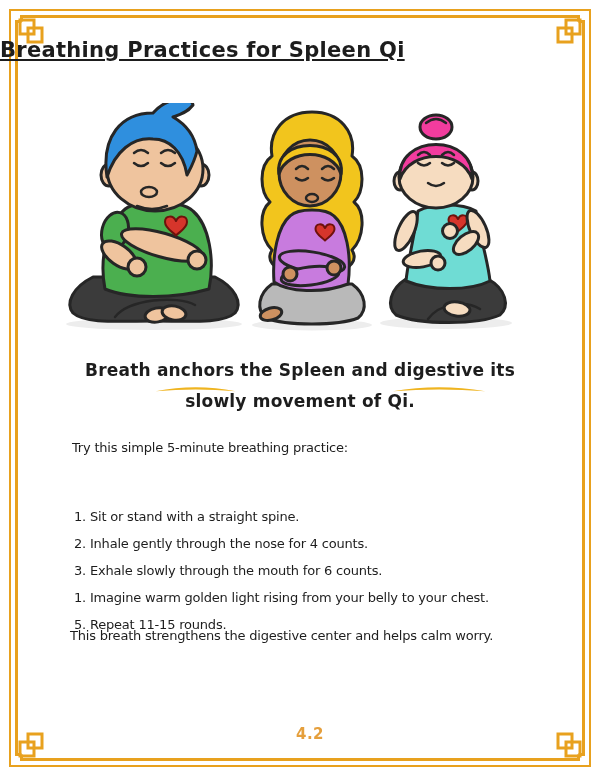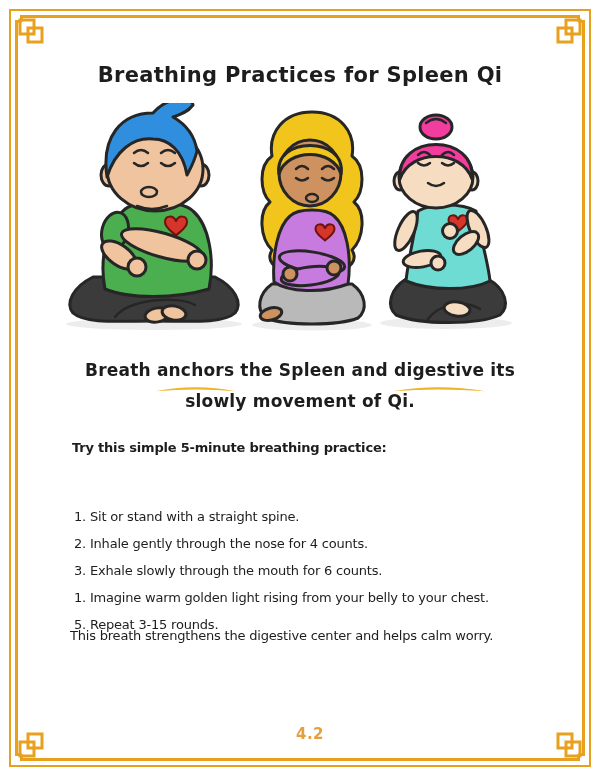--- a/index.html
+++ b/index.html
@@ -28,40 +28,40 @@
   .bl-left{top:46px;bottom:46px;left:15px;width:3px;}
   .bl-right{top:46px;bottom:46px;right:15px;width:3px;}
   .corner{position:absolute;width:40px;height:40px;}
   .corner path,.corner rect{stroke:var(--gold);stroke-width:3;fill:none;}
   .c-tl{left:13px;top:13px;}
   .c-tr{right:13px;top:13px;transform:scaleX(-1);}
   .c-bl{left:13px;bottom:13px;transform:scaleY(-1);}
   .c-br{right:13px;bottom:13px;transform:scale(-1,-1);}
   
   .title{
-    position:absolute;top:63px;left:0;right:0;
-    text-align:center;
-    font-size:21px;font-weight:700;letter-spacing:.3px;
+    position:absolute;top:38px;left:0;right:0;
+    text-align:left;
+    font-size:21px;font-weight:700;letter-spacing:.3px;text-decoration:underline;
   }
   
   .fig{position:absolute;}
   .fig path,.fig ellipse,.fig circle,.fig rect{stroke-linejoin:round;stroke-linecap:round;}
   .ol{stroke:#262626;stroke-width:3;}
   .face{stroke:#262626;stroke-width:2.5;fill:none;}
   
   .emphasis{
     position:absolute;top:355px;left:30px;right:30px;
     text-align:center;font-size:17px;font-weight:700;
     line-height:31px;letter-spacing:.2px;
   }
   .em-word{position:relative;display:inline-block;text-align:right;}
   .swash{position:absolute;left:-3px;right:-3px;bottom:-7px;width:calc(100% + 6px);height:10px;}
   
   .bodytxt{font-size:13px;letter-spacing:-0.2px;}
-  .intro{position:absolute;top:440px;left:72px;right:44px;font-weight:bold;}
+  .intro{position:absolute;top:440px;left:72px;right:44px;}
   .steps{position:absolute;top:487px;left:74px;right:40px;margin-top:20px;}
   .step{height:27px;line-height:20px;}
   .closing{position:absolute;top:628px;left:70px;right:40px;}
   
   .pagenum{
     position:absolute;top:725px;left:0;right:0;
     text-align:center;font-size:15px;font-weight:700;
     color:var(--pagenum);letter-spacing:.5px;padding-left:20px;
   }
 </style>
@@ -184,20 +184,20 @@
     <div>slowly movement of Qi.</div>
   </div>
 
   <div class="intro bodytxt">Try this simple 5-minute breathing practice:</div>
 
   <div class="steps bodytxt">
     <div class="step">1. Sit or stand with a straight spine.</div>
     <div class="step">2. Inhale gently through the nose for 4 counts.</div>
     <div class="step">3. Exhale slowly through the mouth for 6 counts.</div>
     <div class="step">1. Imagine warm golden light rising from your belly to your chest.</div>
-    <div class="step">5. Repeat 3-15 rounds.</div>
+    <div class="step">5. Repeat 11-15 rounds.</div>
   </div>
 
   <div class="closing bodytxt">This breath strengthens the digestive center and helps calm worry.</div>
 
   <div class="pagenum">4.2</div>
 
 </div>
 
 </body></html>

